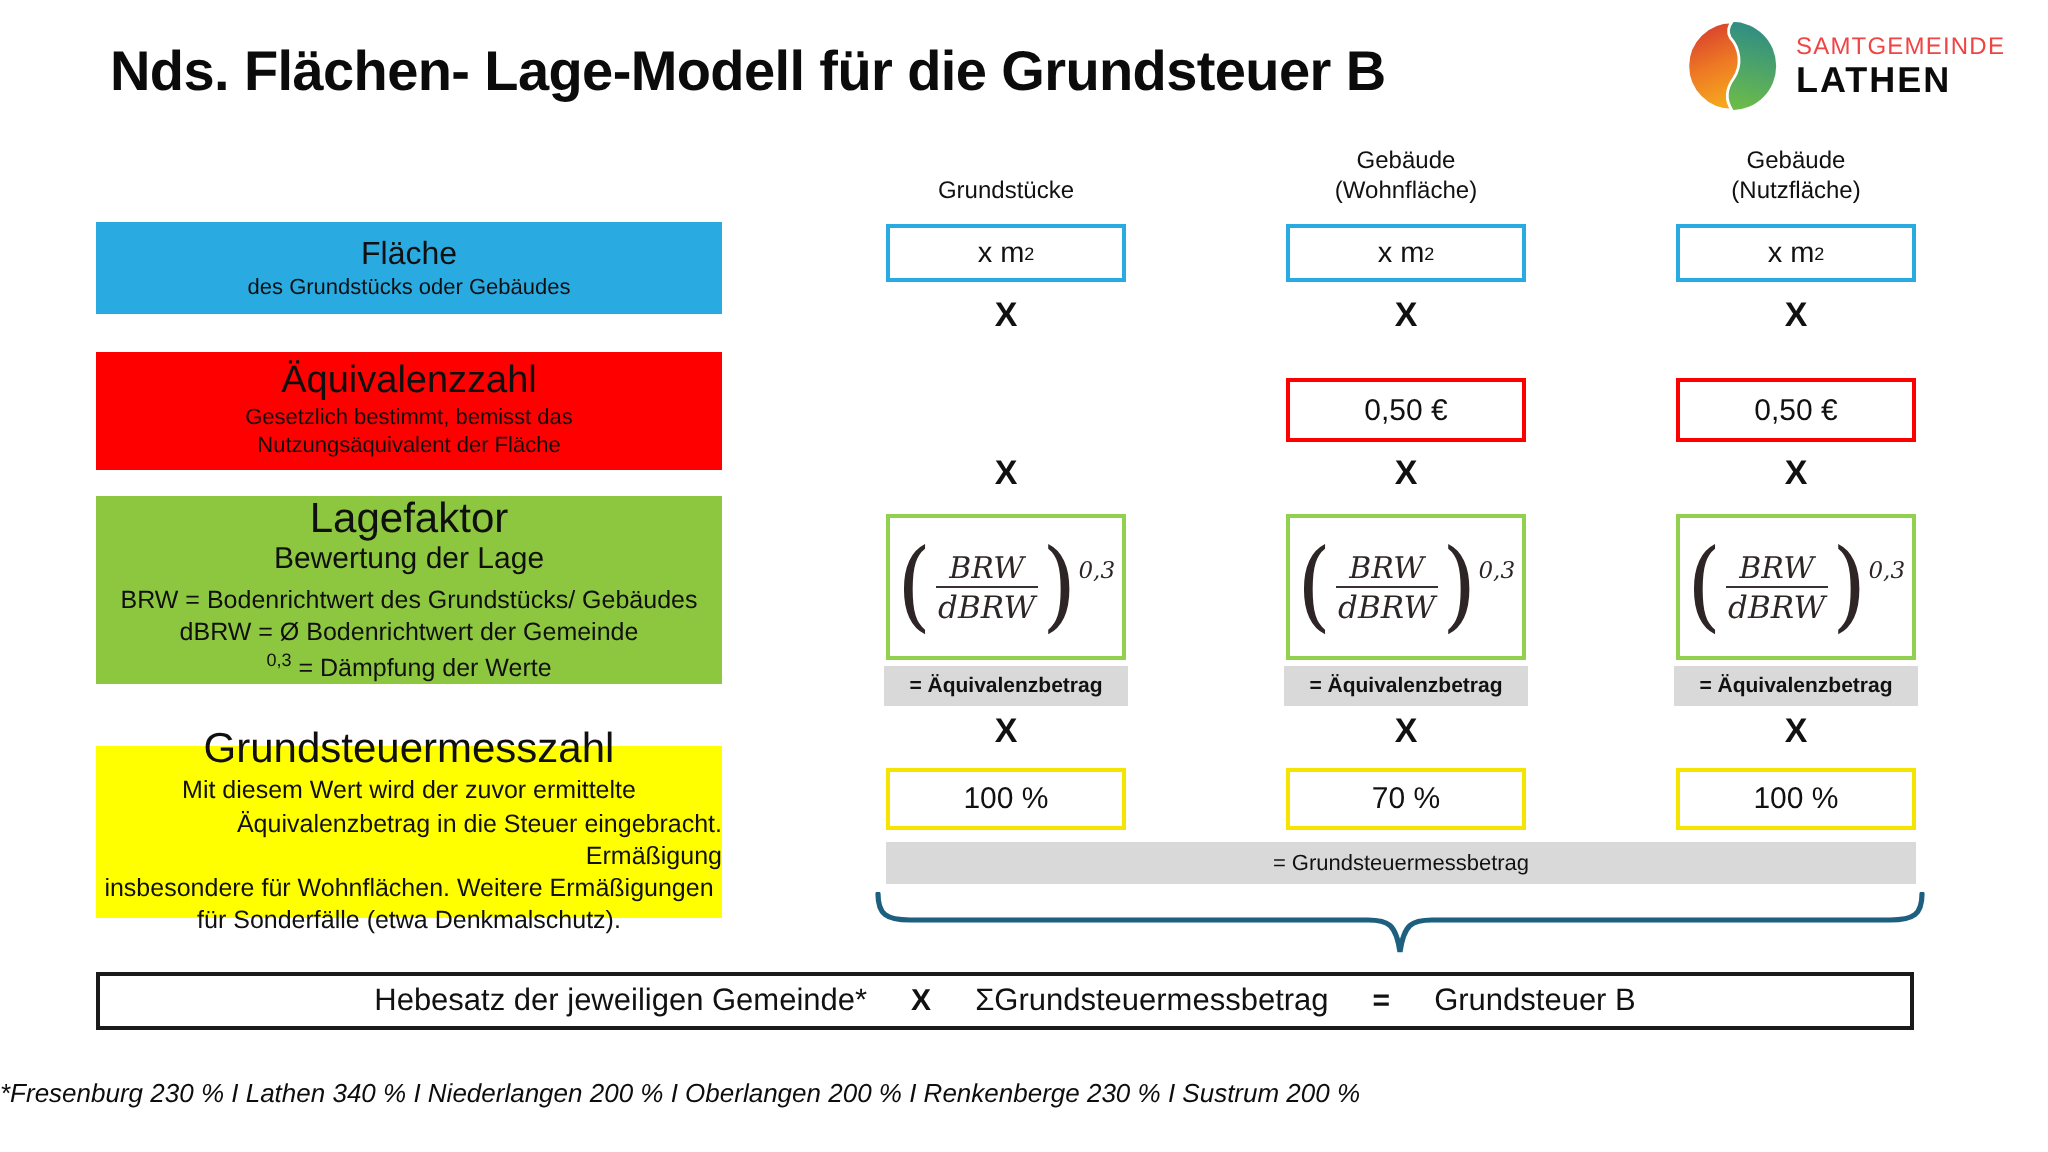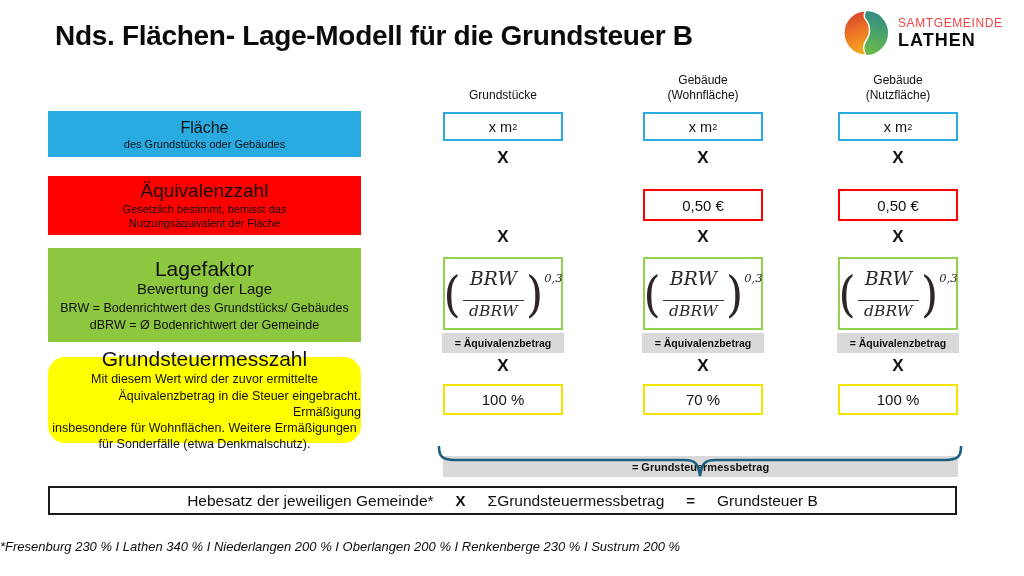--- a/index.html
+++ b/index.html
@@ -19,21 +19,21 @@
   .lg-blue   { top:111px; height:46px; background:#29ABE2; }
   .lg-blue .t { font-size:16px; }
   .lg-blue .s { font-size:11px; margin-top:1px; }
   .lg-red    { top:176px; height:59px; background:#FE0000; }
   .lg-red .t { font-size:19px; line-height:1.15; }
   .lg-red .s { font-size:11px; line-height:1.3; }
   .lg-green  { top:248px; height:94px; background:#8DC63F; }
   .lg-green .t { font-size:21px; line-height:1.1; }
   .lg-green .s { font-size:15px; line-height:1.25; margin-bottom:2px; }
   .lg-green .d { font-size:12.5px; line-height:1.32; }
-  .lg-yellow { top:357px; height:86px; background:#FFFF00;border-radius:17px; }
+  .lg-yellow { top:373px; height:86px; background:#FFFF00; }
   .lg-yellow .t { font-size:21px; line-height:1.15; }
   .lg-yellow .d { font-size:12.5px; line-height:1.3; }
   sup.small { font-size:9px; vertical-align:super; }
 
   
   .col { position:absolute; width:150px; top:0; height:450px; }
   .col-1 { left:428px; } .col-2 { left:628px; } .col-3 { left:823px; }
   .col-header { position:absolute; top:66px; left:0; right:0; height:38px; display:flex; flex-direction:column; justify-content:flex-end; align-items:center; font-size:12px; line-height:1.3; text-align:center; }
   .vbox { position:absolute; left:15px; width:120px; display:flex; align-items:center; justify-content:center; background:#fff; font-size:14.5px; }
   .b-blue   { top:112px; height:29px; border:2px solid #29ABE2; }
@@ -41,26 +41,26 @@
   .b-green  { top:257px; height:73px; border:2.5px solid #92D050; }
   .b-yellow { top:384px; height:31px; border:2px solid #F5E400; font-size:15px; }
   .xmark { position:absolute; left:0; right:0; text-align:center; font-size:17px; font-weight:800; }
   .x1 { top:148px; } .x2 { top:227px; } .x3 { top:356px; }
   .equiv-label { position:absolute; left:14px; width:122px; top:333px; height:20px; background:#D9D9D9; display:flex; align-items:center; justify-content:center; font-size:10.5px; font-weight:700; }
 
   
   .formula { display:flex; align-items:center; justify-content:center; font-family:"DejaVu Serif", serif; font-style:italic; color:#2e2626; }
   .paren { font-size:44px; line-height:0.9; font-style:normal; transform:scaleY(1.12); font-weight:400; }
   .frac { display:inline-flex; flex-direction:column; align-items:center; margin:0 2px; }
-  .frac .num { font-size:19px; padding:0 7px 11px; border-bottom:1.3px solid #3a3232; }
+  .frac .num { font-size:15px; padding:0 7px 0; border-bottom:1.3px solid #3a3232; }
   .frac .den { font-size:15.5px; padding-top:1px; }
   .exp { font-size:11.5px; align-self:flex-start; margin-top:4px; margin-left:1px; }
 
   
-  .mess-bar { position:absolute; left:443px; top:421px; width:515px; height:21px; background:#D9D9D9; display:flex; align-items:center; justify-content:center; font-size:11px; font-weight:700;margin-top:35px; }
+  .mess-bar { position:absolute; left:443px; top:421px; width:515px; height:21px; background:#D9D9D9; display:flex; align-items:center; justify-content:center; font-size:11px; font-weight:400; }
   .brace-wrap { position:absolute; left:437px; top:446px; width:526px; height:33px; }
 
   
   .final-box { position:absolute; left:48px; top:486px; width:909px; height:29px; border:2px solid #1a1a1a; display:flex; align-items:center; justify-content:center; gap:22px; font-size:15.5px; background:#fff; }
   .final-box .op { font-weight:800; font-size:15px; }
 
   
   .footnote { position:absolute; left:0; right:0; top:539px; text-align:left; font-size:13px; font-style:italic; color:#0d0d0d; white-space:nowrap; }
 </style>
 </head>
@@ -101,20 +101,21 @@
     <div class="t">Äquivalenzzahl</div>
     <div class="s">Gesetzlich bestimmt, bemisst das</div>
     <div class="s">Nutzungsäquivalent der Fläche</div>
   </div>
 
   <div class="legend lg-green">
     <div class="t">Lagefaktor</div>
     <div class="s">Bewertung der Lage</div>
     <div class="d">BRW = Bodenrichtwert des Grundstücks/ Gebäudes</div>
     <div class="d">dBRW = Ø Bodenrichtwert der Gemeinde</div>
+    <div class="d"><sup class="small">0,3</sup><span> = Dämpfung der Werte</span></div>
   </div>
 
   <div class="legend lg-yellow">
     <div class="t">Grundsteuermesszahl</div>
     <div class="d">Mit diesem Wert wird der zuvor ermittelte</div>
     <div class="d">Äquivalenzbetrag in die Steuer eingebracht. Ermäßigung</div>
     <div class="d">insbesondere für Wohnflächen. Weitere Ermäßigungen</div>
     <div class="d">für Sonderfälle (etwa Denkmalschutz).</div>
   </div>
 

